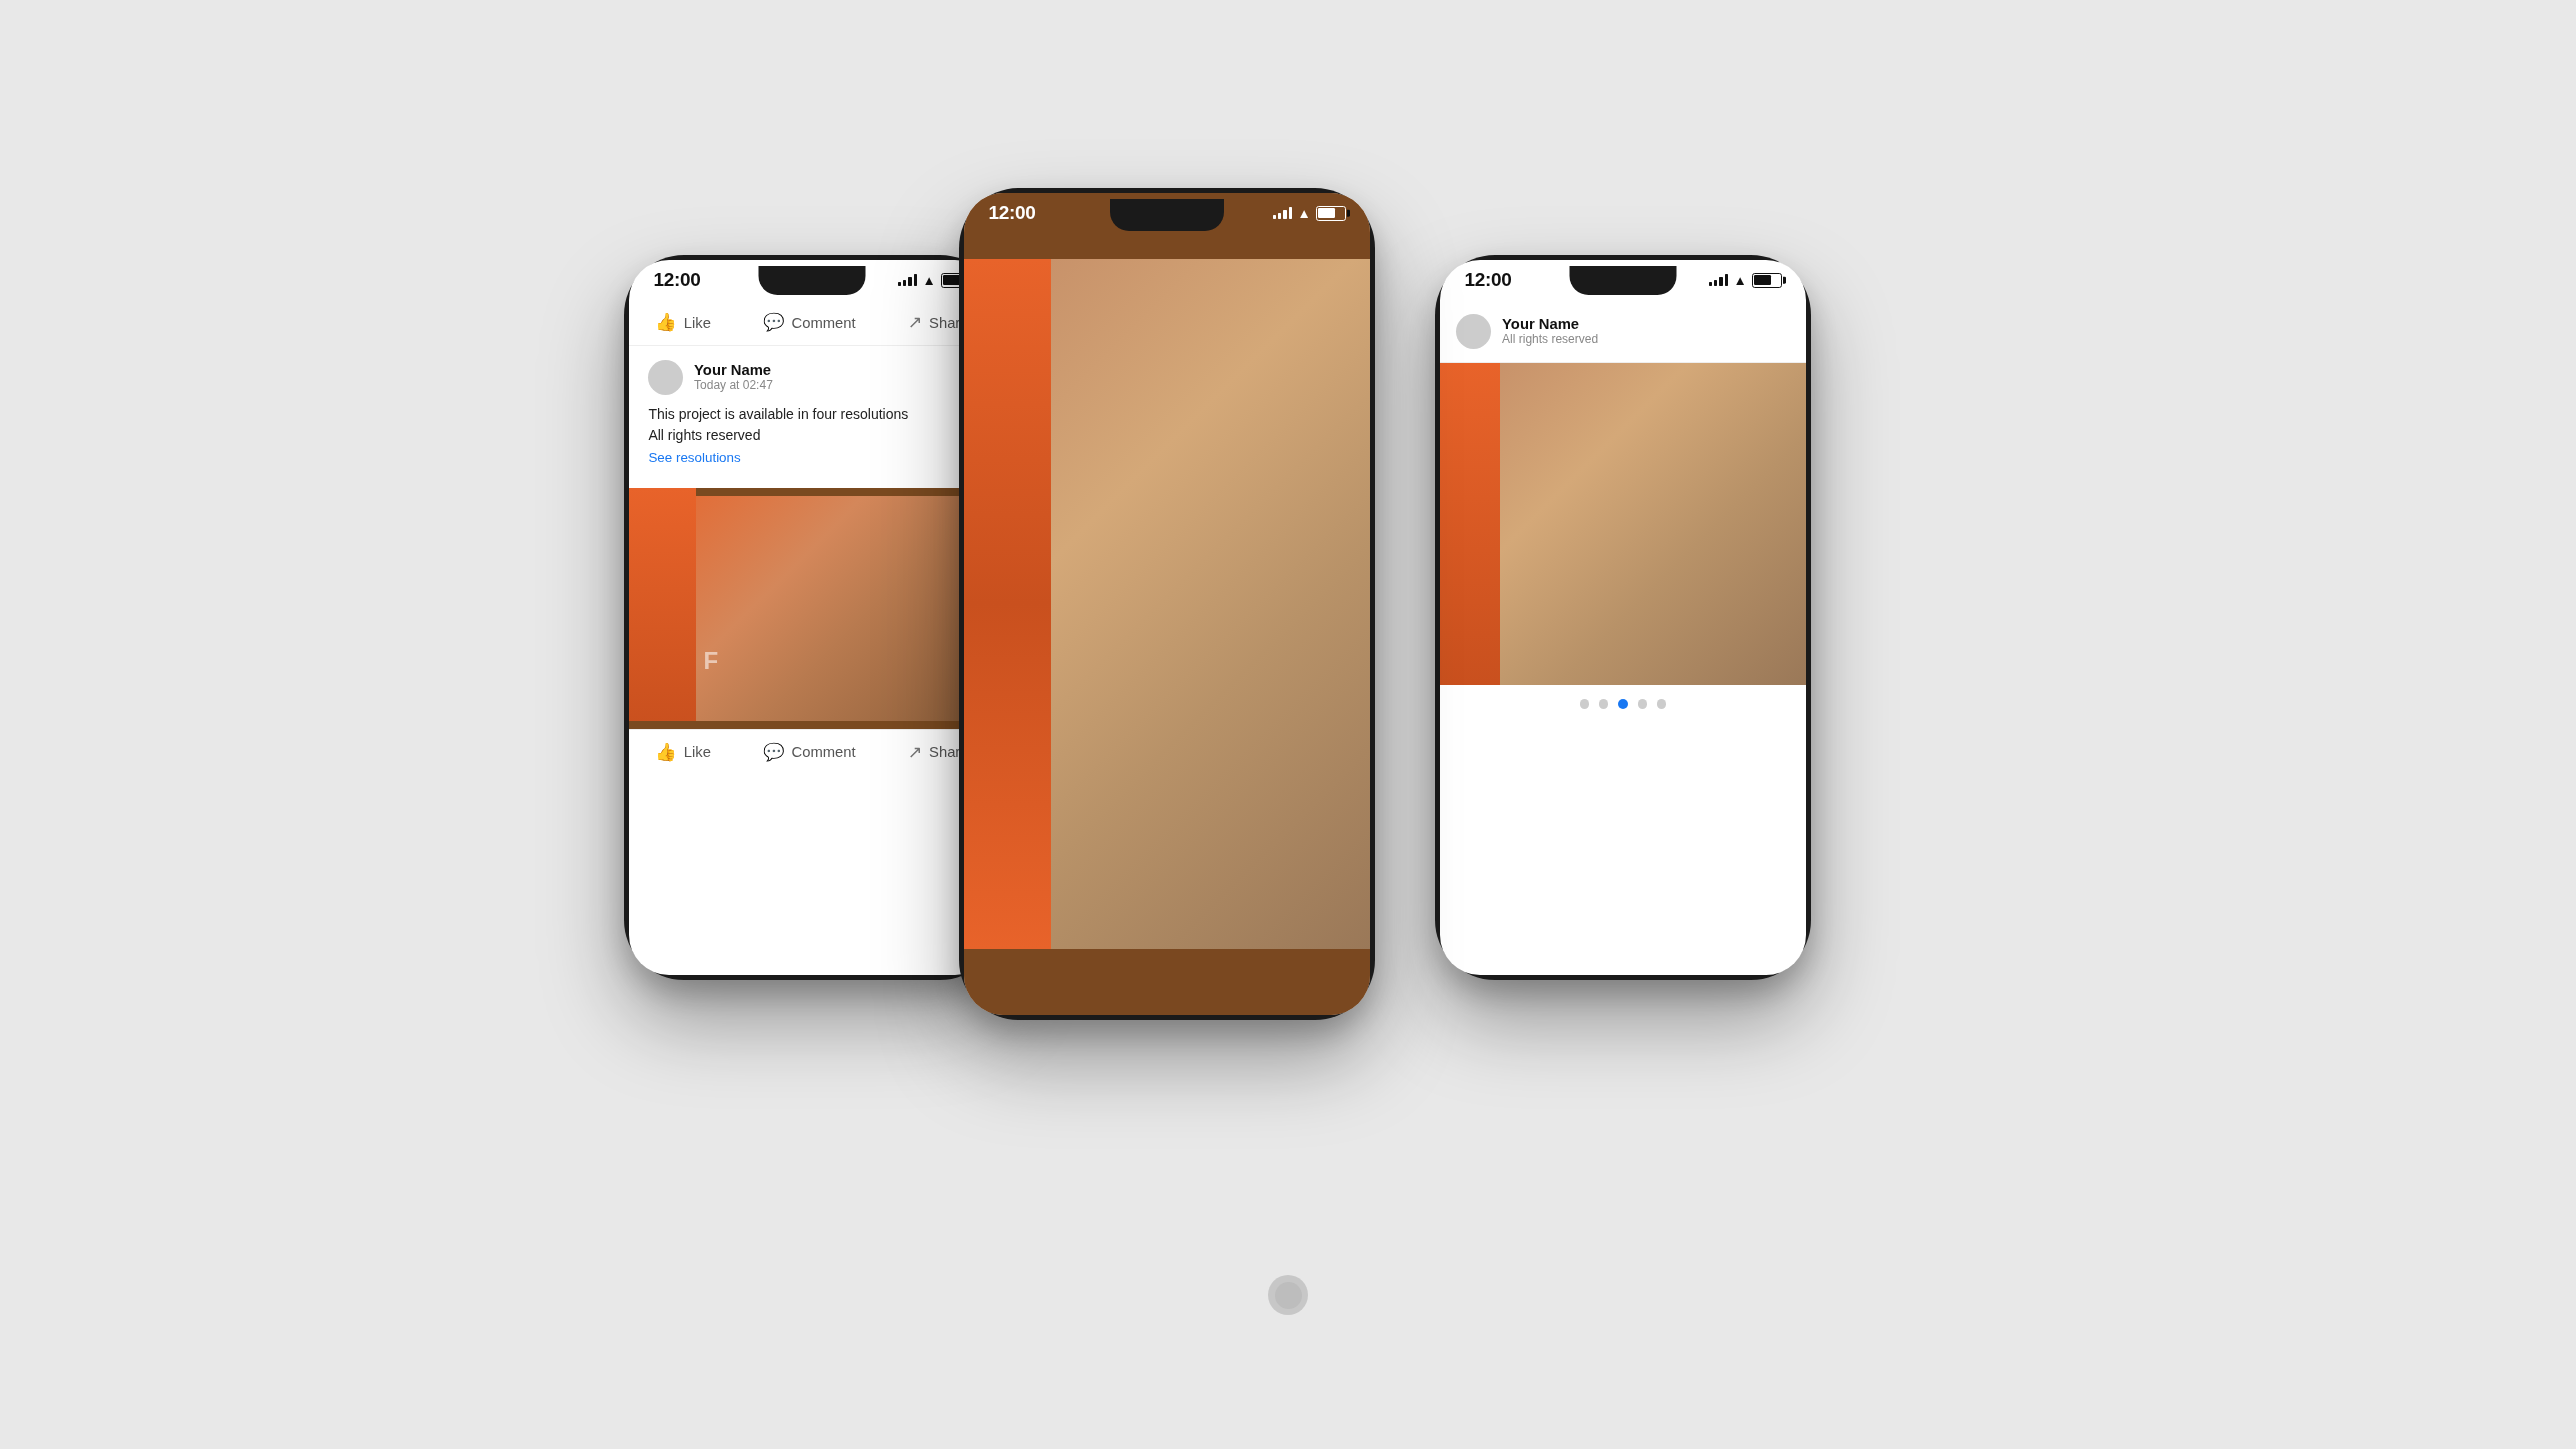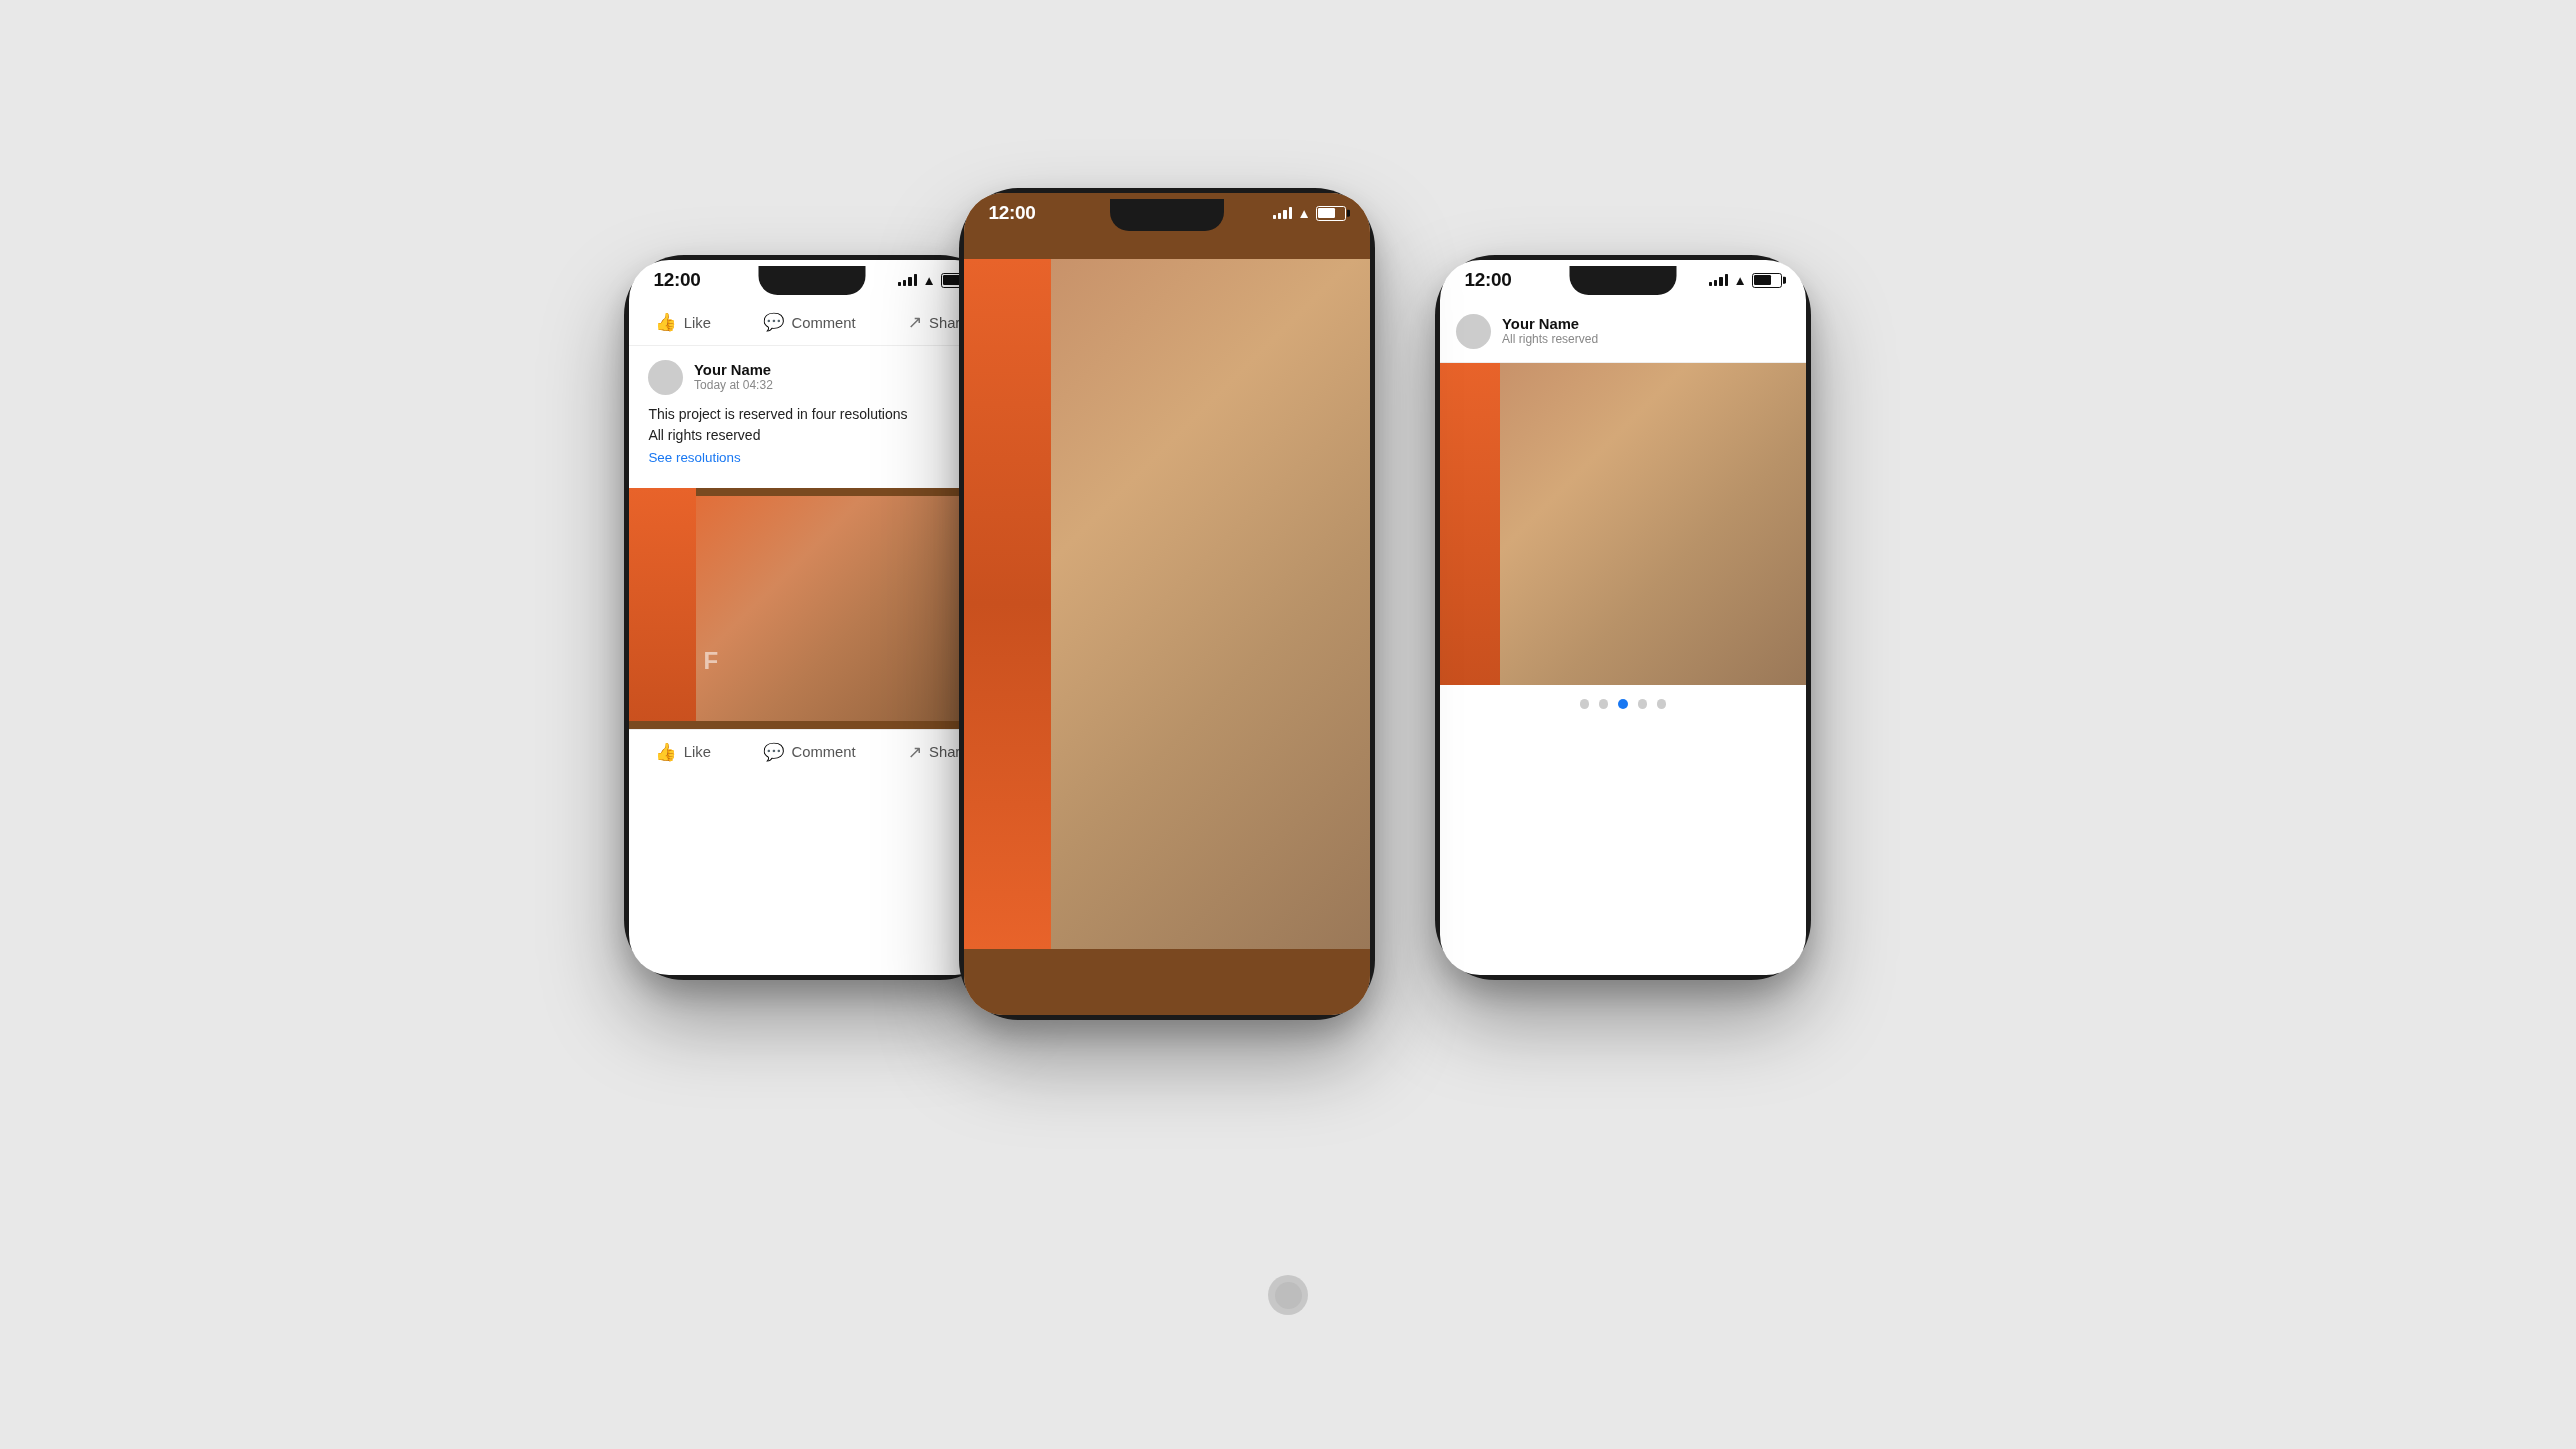--- a/index.html
+++ b/index.html
@@ -479,25 +479,25 @@
           <span class="fb-action-icon">↗</span>
           <span>Share</span>
         </div>
       </div>
 
       <div class="fb-post-area">
         <div class="fb-user-row">
           <div class="fb-avatar"></div>
           <div class="fb-user-info">
             <span class="fb-user-name">Your Name</span>
-            <span class="fb-timestamp">Today at 04:32</span>
+            <span class="fb-timestamp">Today at 02:47</span>
           </div>
         </div>
         <div class="fb-post-text">
-          <span>This project is reserved in four resolutions</span><br>
+          <span>This project is available in four resolutions</span><br>
           <span>All rights reserved</span>
         </div>
         <span class="fb-see-translation">See resolutions</span>
       </div>
 
       <div class="fb-image-area">
         <div class="fb-image-overlay"></div>
         <div class="fb-image-content">
           <div class="orange-bar-left"></div>
           <div class="image-text-watermark">F</div>

